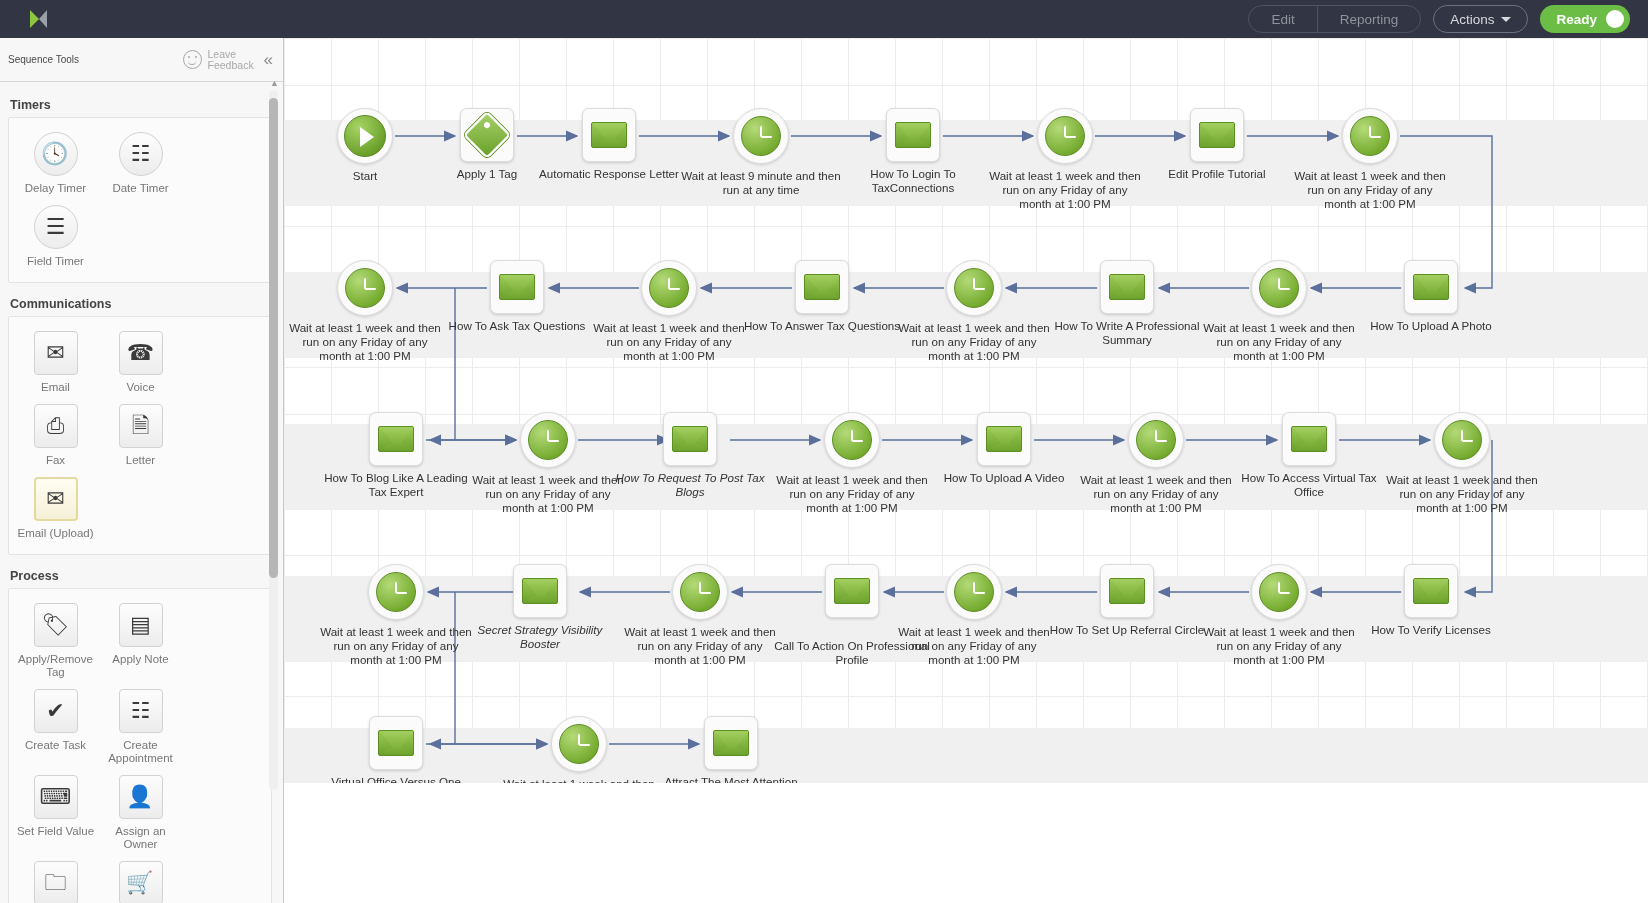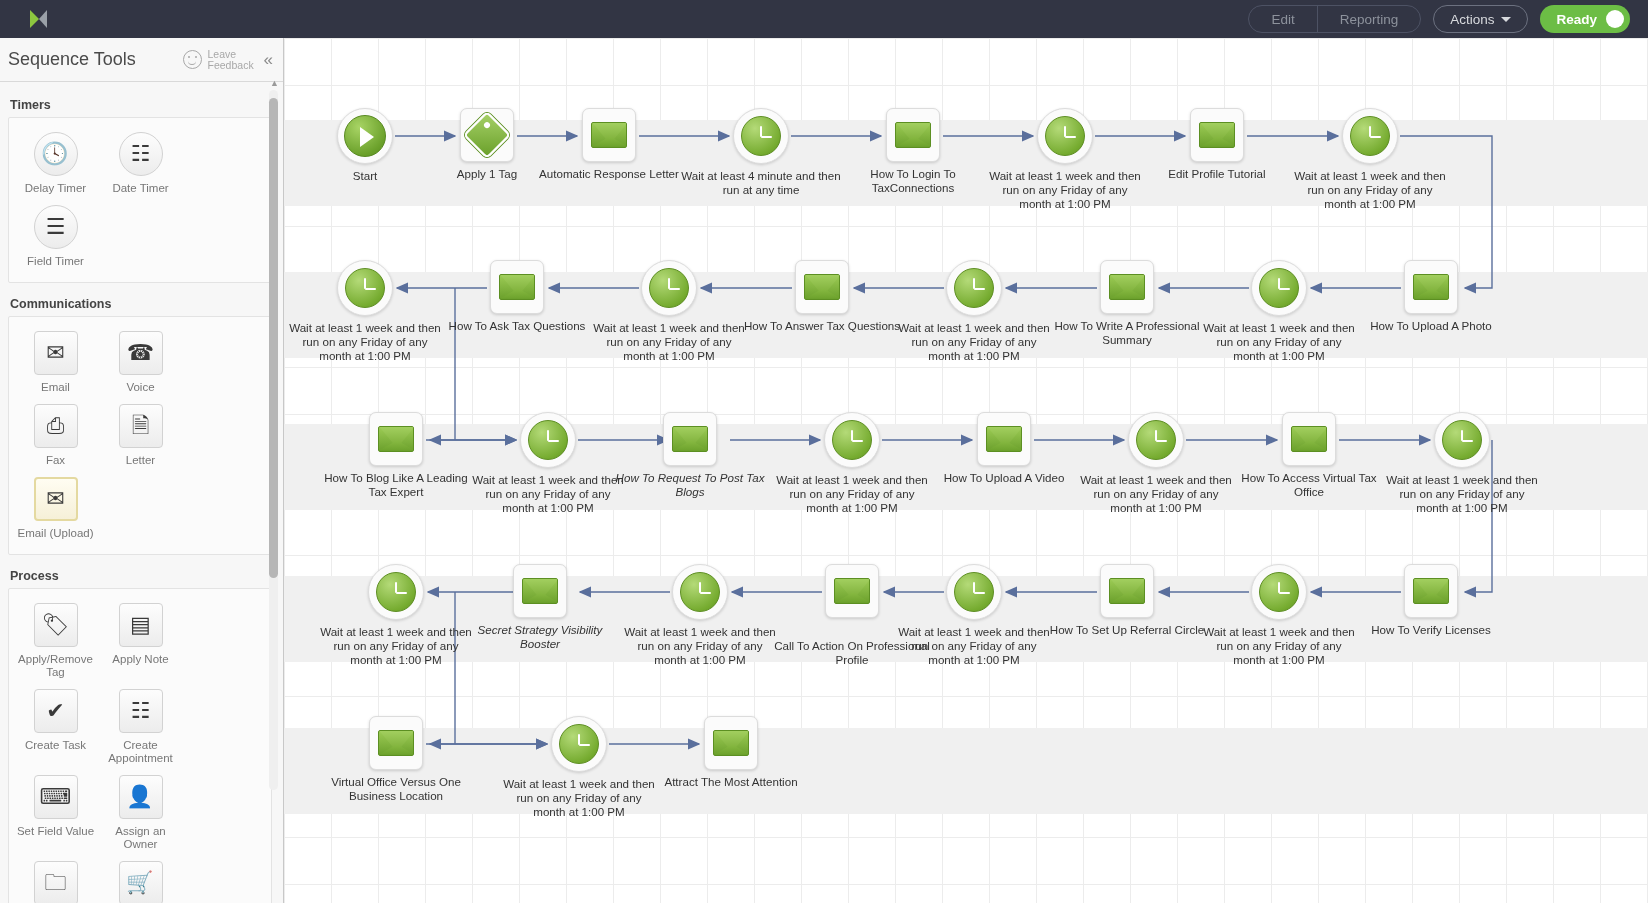--- a/index.html
+++ b/index.html
@@ -58,21 +58,21 @@
 
   
   #sidebar {
     position: absolute; left: 0; top: 38px; width: 284px; height: 865px;
     background: #f7f7f7; border-right: 1px solid #c8c8c8;
   }
   #sidebar-head {
     height: 44px; display: flex; align-items: center;
     border-bottom: 1px solid #d9d9d9; background: #f7f7f7;
   }
-  #sidebar-title { margin-left: 8px; font-size: 18px; color: #4a4a4a; }
+  #sidebar-title { margin-left: 8px; font-size: 10px; color: #4a4a4a; }
   #feedback-wrap { margin-left: auto; display: flex; align-items: center; gap: 6px; }
   #smiley {
     width: 19px; height: 19px; border-radius: 50%; border: 1.5px solid #a8a8a8;
     position: relative;
   }
   #smiley::before {
     content: ""; position: absolute; left: 4px; top: 5px; width: 2px; height: 2px;
     background: #a8a8a8; border-radius: 50%;
     box-shadow: 7px 0 0 #a8a8a8;
   }
@@ -115,21 +115,21 @@
     background: #efefef; border-radius: 5px;
   }
   #pal-thumb {
     position: absolute; right: 5px; top: 60px; width: 9px; height: 480px;
     background: #b6b6b6; border-radius: 5px;
   }
   #pal-up { position: absolute; right: 4px; top: 40px; color: #9a9a9a; font-size: 9px; }
 
   
   #canvas {
-    position: absolute; left: 284px; top: 38px; width: 1364px; height: 865px;
+    position: absolute; left: 284px; top: 38px; width: 1364px; height: 745px;
     background-color: #ffffff;
     background-image:
       linear-gradient(to right, #ececec 1px, transparent 1px),
       linear-gradient(to bottom, #ececec 1px, transparent 1px);
     background-size: 47px 47px;
     overflow: hidden;
   }
   .rowband {
     position: absolute; left: 0; width: 1364px; background: #f0f0f0;
   }
@@ -420,21 +420,21 @@
       <div class="node" style="left: 325px; top: 70px;">
         <div class="node-ico">
           <div class="env"></div>
         </div>
         <div class="node-label">Automatic Response Letter</div>
       </div>
       <div class="node" style="left: 477px; top: 70px;">
         <div class="node-ico circ">
           <div class="clock"></div>
         </div>
-        <div class="node-label">Wait at least 4 minute and then run at any time</div>
+        <div class="node-label">Wait at least 9 minute and then run at any time</div>
       </div>
       <div class="node" style="left: 629px; top: 70px;">
         <div class="node-ico">
           <div class="env"></div>
         </div>
         <div class="node-label">How To Login To TaxConnections</div>
       </div>
       <div class="node" style="left: 781px; top: 70px;">
         <div class="node-ico circ">
           <div class="clock"></div>

